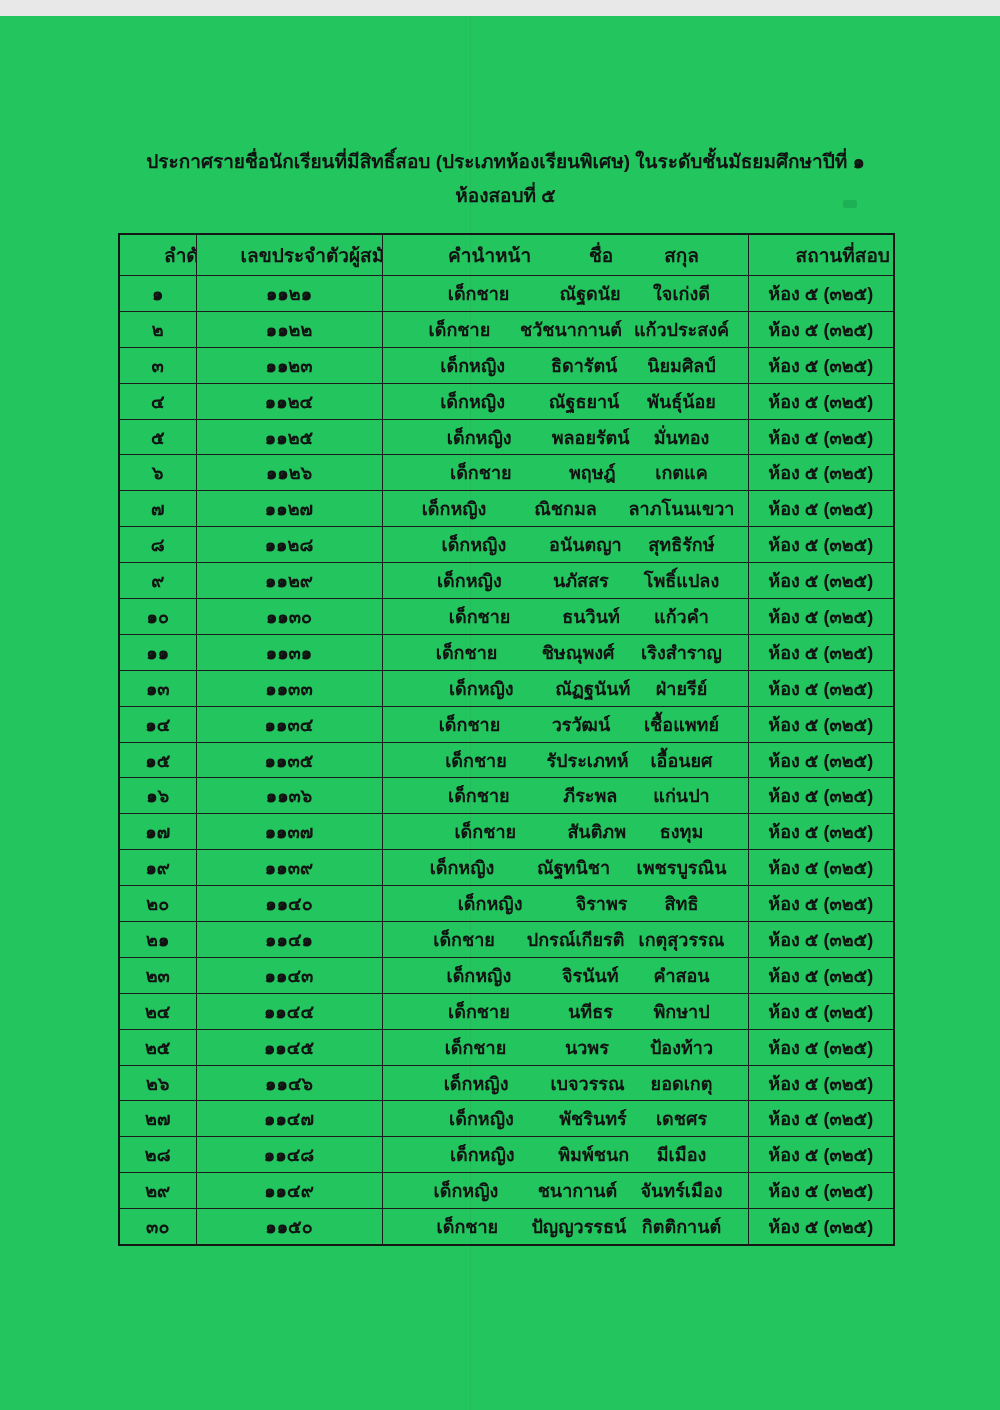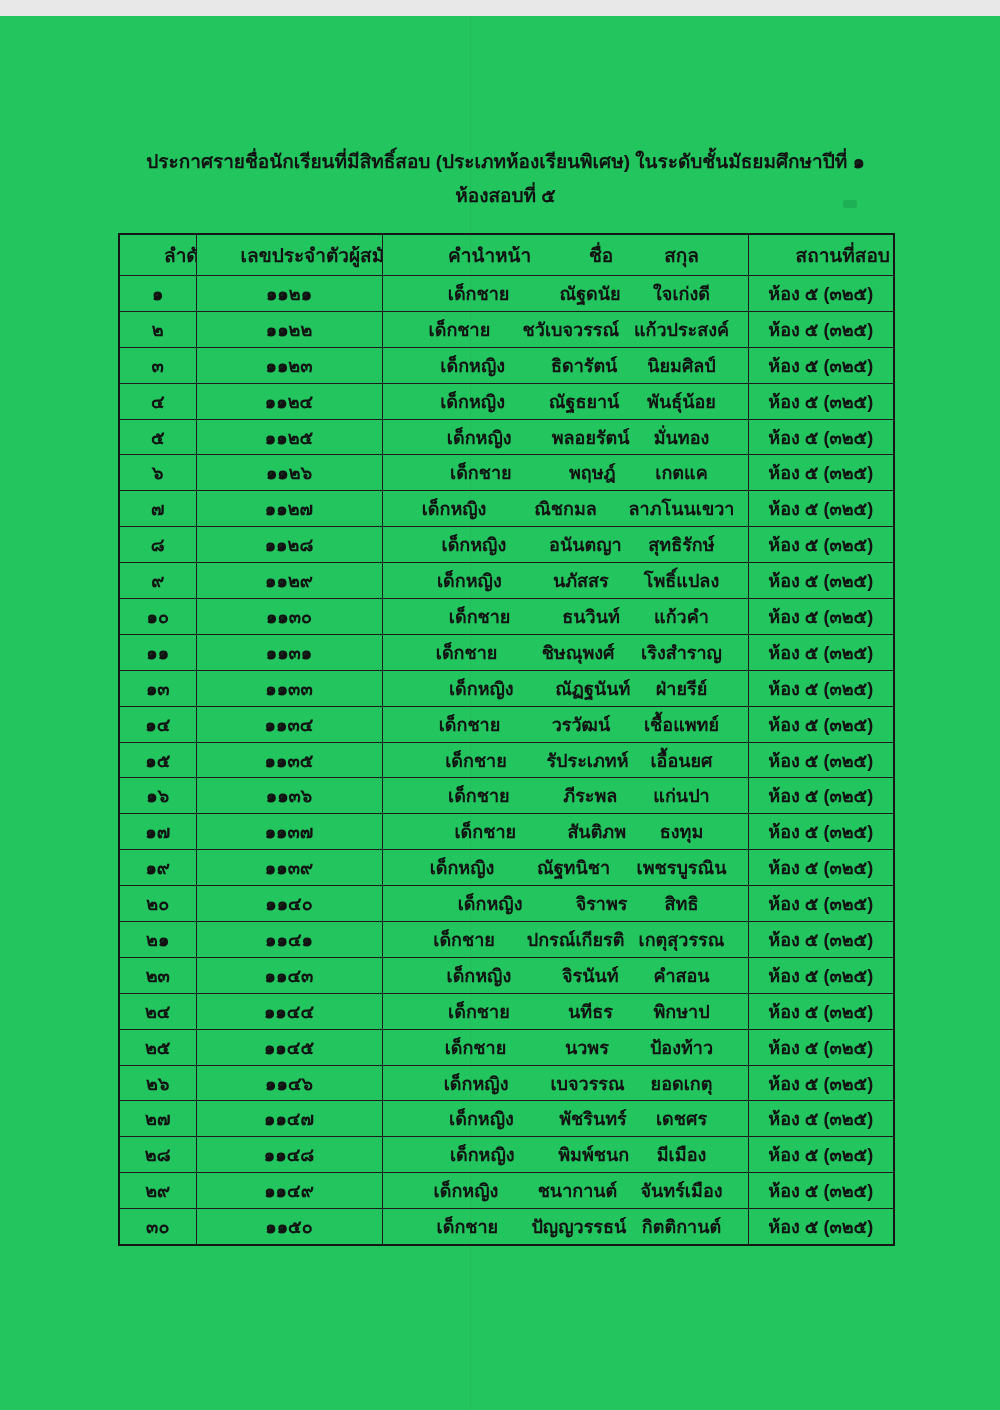--- a/index.html
+++ b/index.html
@@ -98,21 +98,21 @@
     <td class="c-name">
       <span class="prefix">เด็กชาย</span><span class="fname">ณัฐดนัย</span><span class="lname">ใจเก่งดี</span>
     </td>
     <td class="c-room">ห้อง ๕ (๓๒๕)</td>
   </tr>
 
   <tr>
     <td class="c-order">๒</td>
     <td class="c-id">๑๑๒๒</td>
     <td class="c-name">
-      <span class="prefix">เด็กชาย</span><span class="fname">ชวัเบจวรรณ์</span><span class="lname">แก้วประสงค์</span>
+      <span class="prefix">เด็กชาย</span><span class="fname">ชวัชนากานต์</span><span class="lname">แก้วประสงค์</span>
     </td>
     <td class="c-room">ห้อง ๕ (๓๒๕)</td>
   </tr>
 
   <tr>
     <td class="c-order">๓</td>
     <td class="c-id">๑๑๒๓</td>
     <td class="c-name">
       <span class="prefix">เด็กหญิง</span><span class="fname">ธิดารัตน์</span><span class="lname">นิยมศิลป์</span>
     </td>

